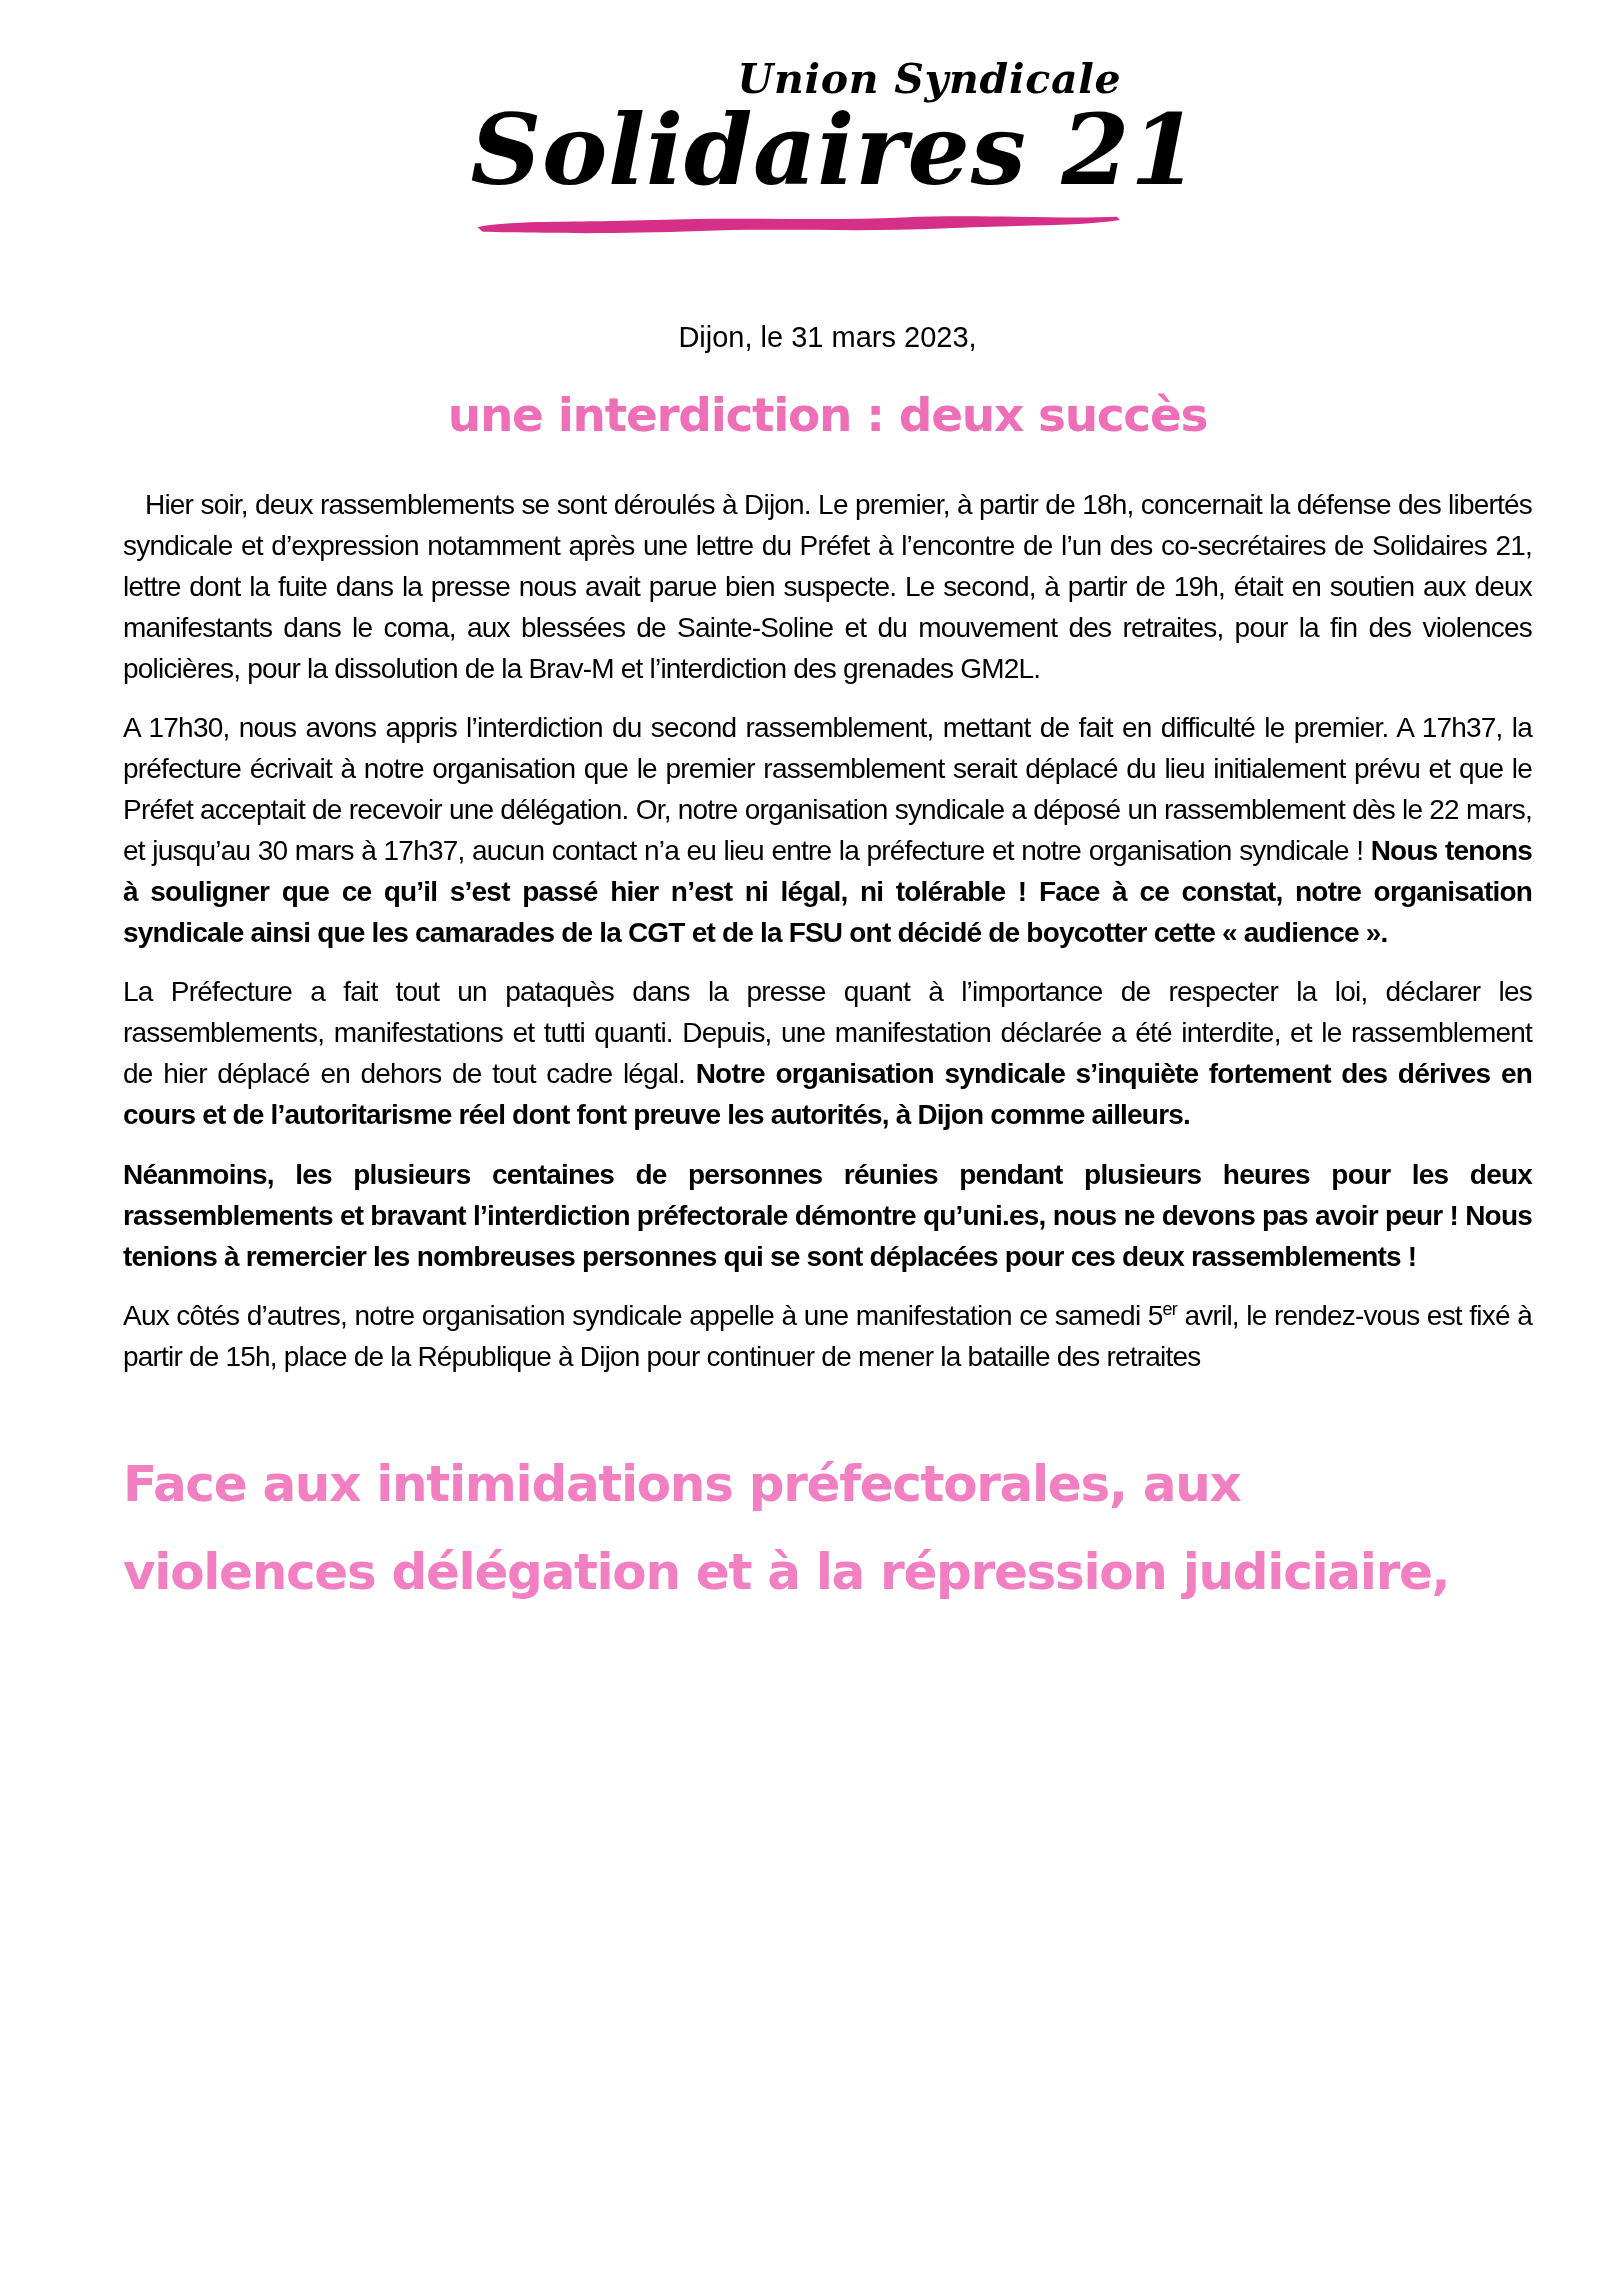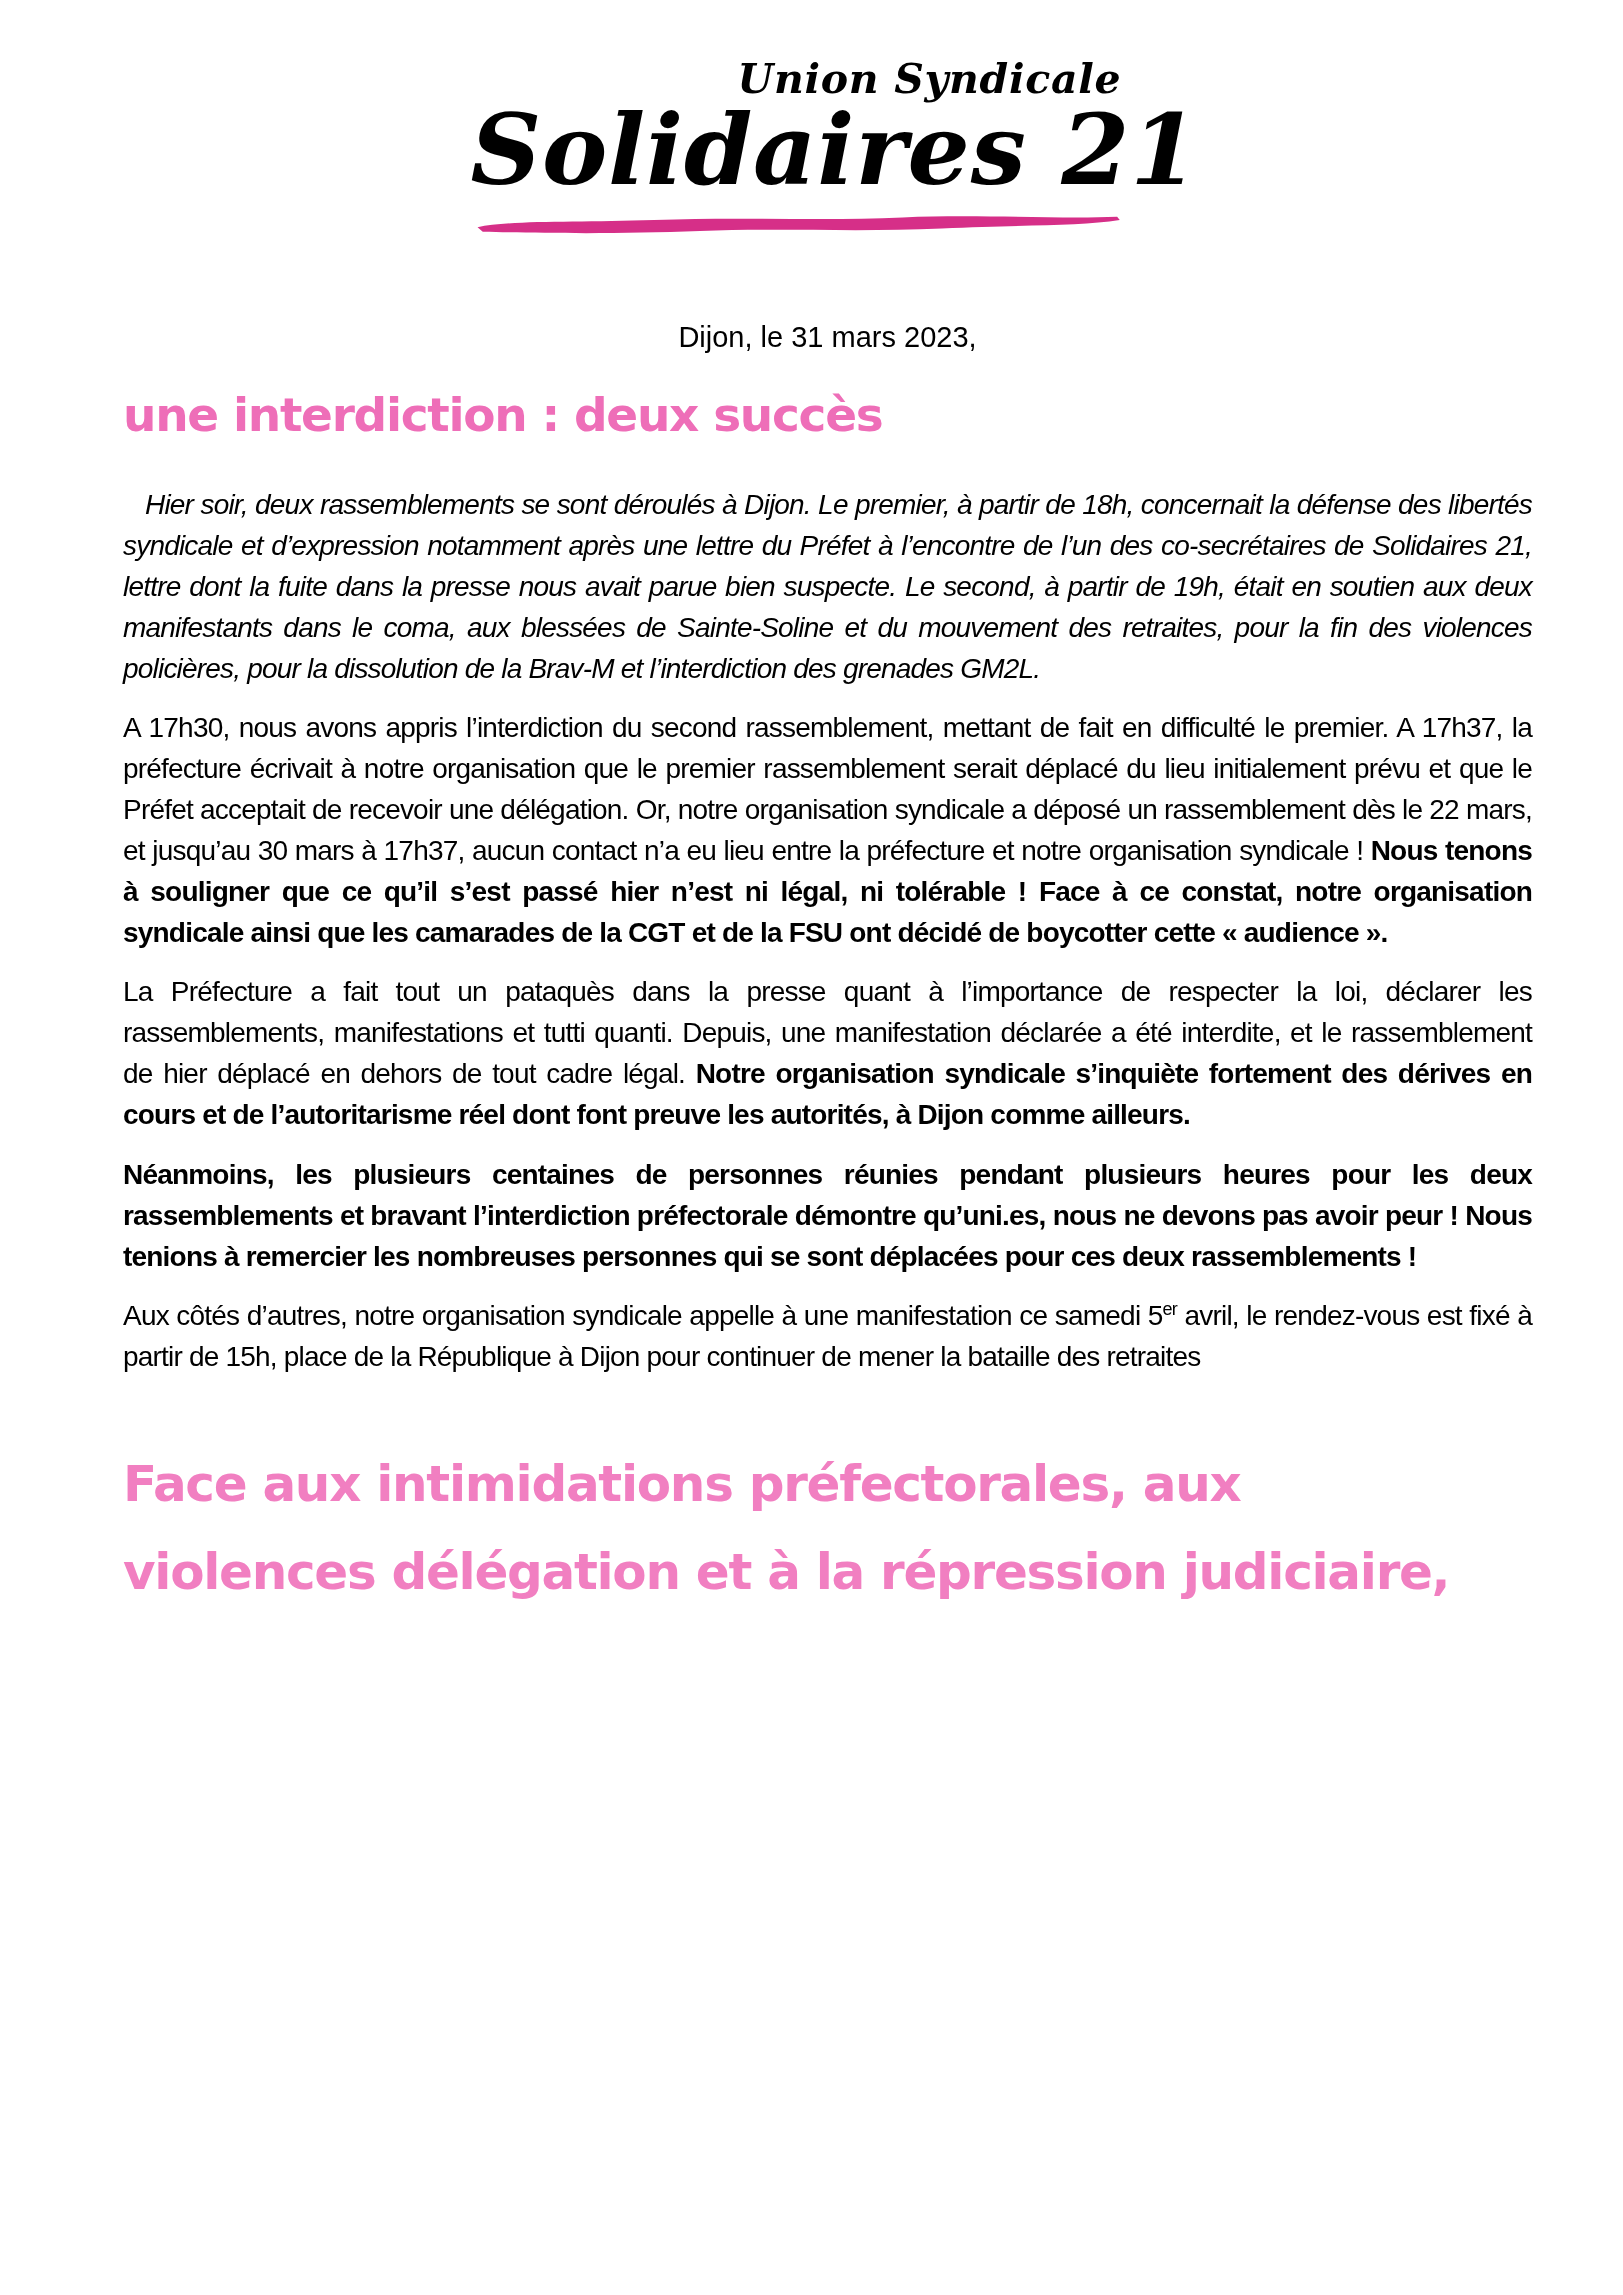--- a/index.html
+++ b/index.html
@@ -47,37 +47,37 @@
 
   
   .dateline {
     margin-top: 84px;
     text-align: center;
     font-size: 29px;
     line-height: 36px;
   }
   .headline {
     margin-top: 29px;
-    text-align: left;
+    text-align: center;
     font-family: "DejaVu Sans", sans-serif;
     font-weight: bold;
     font-size: 47px;
     line-height: 62px;
     letter-spacing: -1.3px;
     white-space: nowrap;
   }
   .body-block { margin-top: 38px; }
   .para {
     font-size: 28px;
     line-height: 41px;
     letter-spacing: -0.8px;
     text-align: justify;
     margin: 0 0 18.3px 0;
   }
-  .para.indent { text-indent: 22px; font-style: italic; }
+  .para.indent { text-indent: 22px; }
   .para .b { font-weight: bold; }
   .para sup { font-size: 18px; line-height: 0; vertical-align: super; }
 
   .closing {
     margin-top: 63px;
     text-align: left;
     font-family: "DejaVu Sans", sans-serif;
     font-weight: bold;
     font-size: 50px;
     line-height: 88px;

